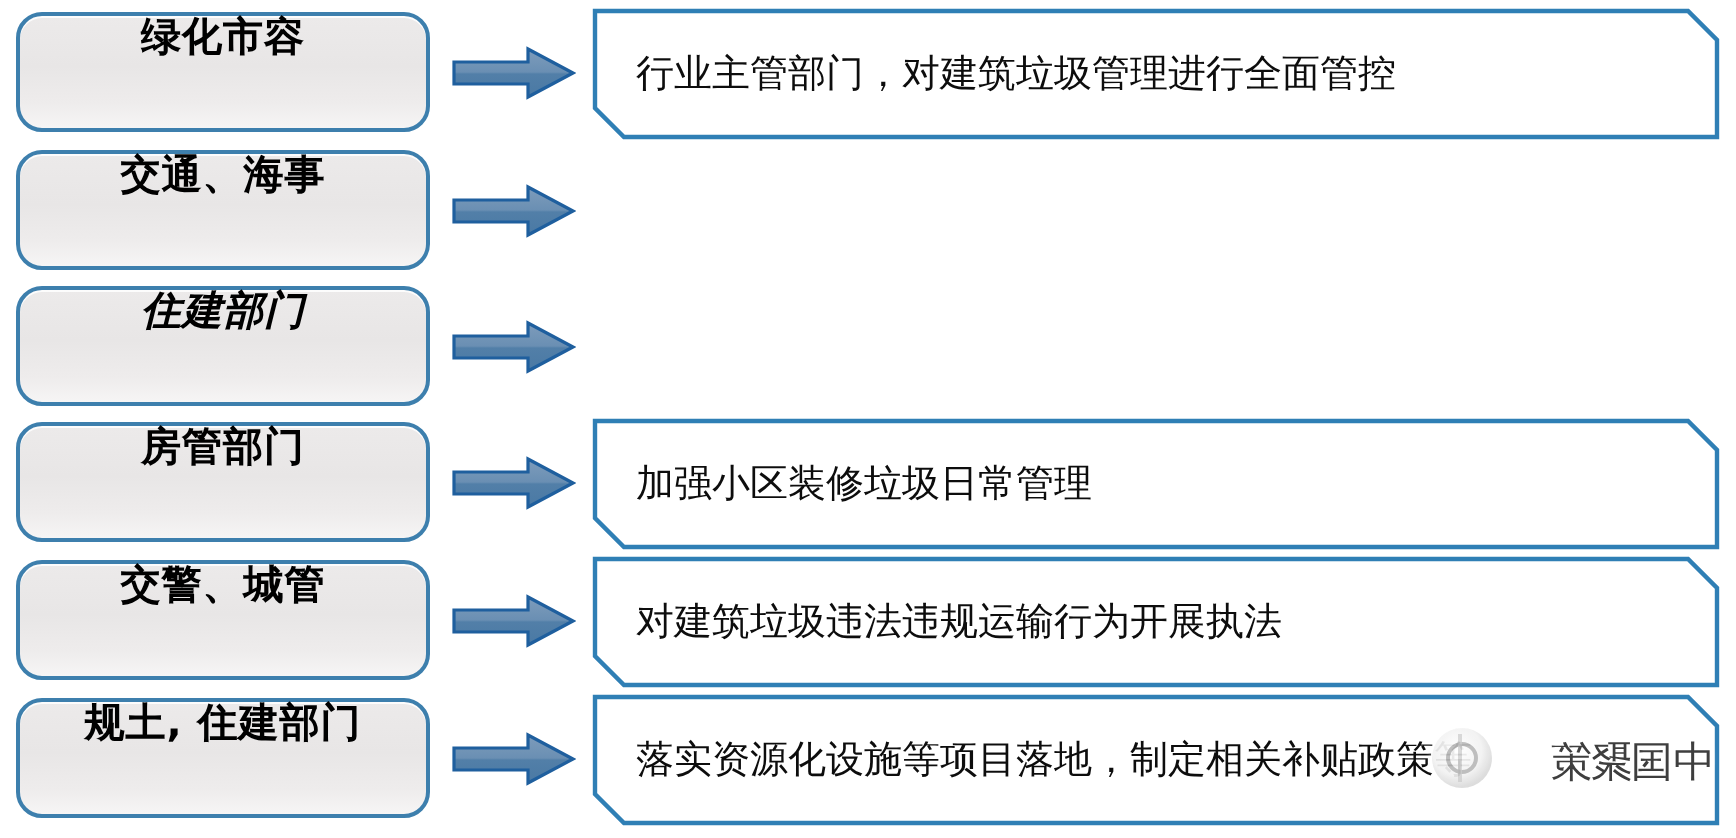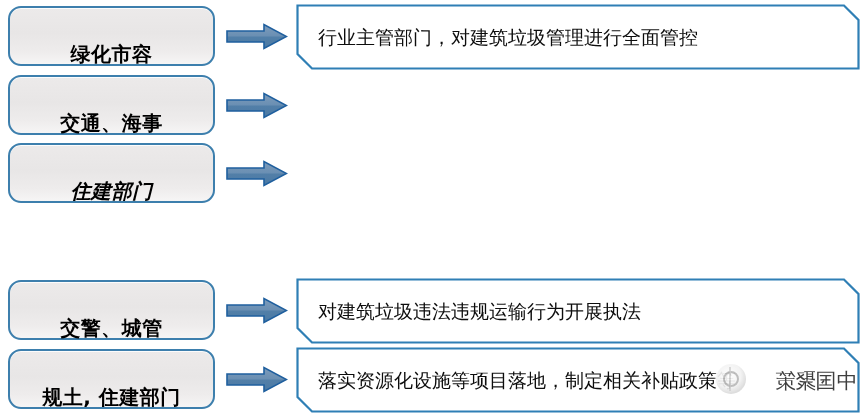--- a/index.html
+++ b/index.html
@@ -33,21 +33,21 @@
     position: absolute;
     left: 8px;
     top: 0;
     width: 207px;
     height: 60px;
     box-sizing: border-box;
     border: 2px solid #3d7fad;
     border-radius: 13px;
     background: linear-gradient(180deg, #eceaea 0%, #e8e6e6 45%, #eeecec 78%, #f6f5f5 100%);
     display: flex;
-    align-items: flex-end;
+    align-items: flex-start;
     justify-content: center;
     box-shadow: inset 0 1px 0 rgba(255,255,255,0.85);
   }
   .dept-label {
     font-family: "DejaVu Sans", "Liberation Sans", sans-serif;
     font-weight: bold;
     font-size: 20px;
     color: #000000;
     letter-spacing: 0.5px;
     white-space: nowrap;
@@ -197,20 +197,36 @@
     <div class="dept-box">
       <span class="dept-label">住建部门</span>
     </div>
     <div class="arrow-wrap">
       <svg width="62" height="27" viewBox="0 0 62 27">
         <path d="M1,8 L38,8 L38,1.5 L60.5,13.5 L38,25.5 L38,19 L1,19 Z" fill="url(#agrad1)" stroke="#1f5f9e" stroke-width="1.6" stroke-linejoin="miter"></path>
       </svg>
     </div>
   </div>
 
+  <div class="row" style="top:211px;">
+    <div class="dept-box">
+      <span class="dept-label">房管部门</span>
+    </div>
+    <div class="arrow-wrap">
+      <svg width="62" height="27" viewBox="0 0 62 27">
+        <path d="M1,8 L38,8 L38,1.5 L60.5,13.5 L38,25.5 L38,19 L1,19 Z" fill="url(#agrad1)" stroke="#1f5f9e" stroke-width="1.6" stroke-linejoin="miter"></path>
+      </svg>
+    </div>
+    <div class="desc-box">
+      <svg width="564" height="66" viewBox="0 0 564 66" preserveAspectRatio="none">
+        <path d="M1.5,1.5 L548,1.5 L562.5,16 L562.5,64.5 L16,64.5 L1.5,50 Z" fill="#ffffff" stroke="#2f7fb5" stroke-width="2.2" stroke-linejoin="miter"></path>
+      </svg>
+      <div class="desc-text">加强小区装修垃圾日常管理</div>
+    </div>
+  </div>
 
   <div class="row" style="top:280px;">
     <div class="dept-box">
       <span class="dept-label">交警、城管</span>
     </div>
     <div class="arrow-wrap">
       <svg width="62" height="27" viewBox="0 0 62 27">
         <path d="M1,8 L38,8 L38,1.5 L60.5,13.5 L38,25.5 L38,19 L1,19 Z" fill="url(#agrad1)" stroke="#1f5f9e" stroke-width="1.6" stroke-linejoin="miter"></path>
       </svg>
     </div>

